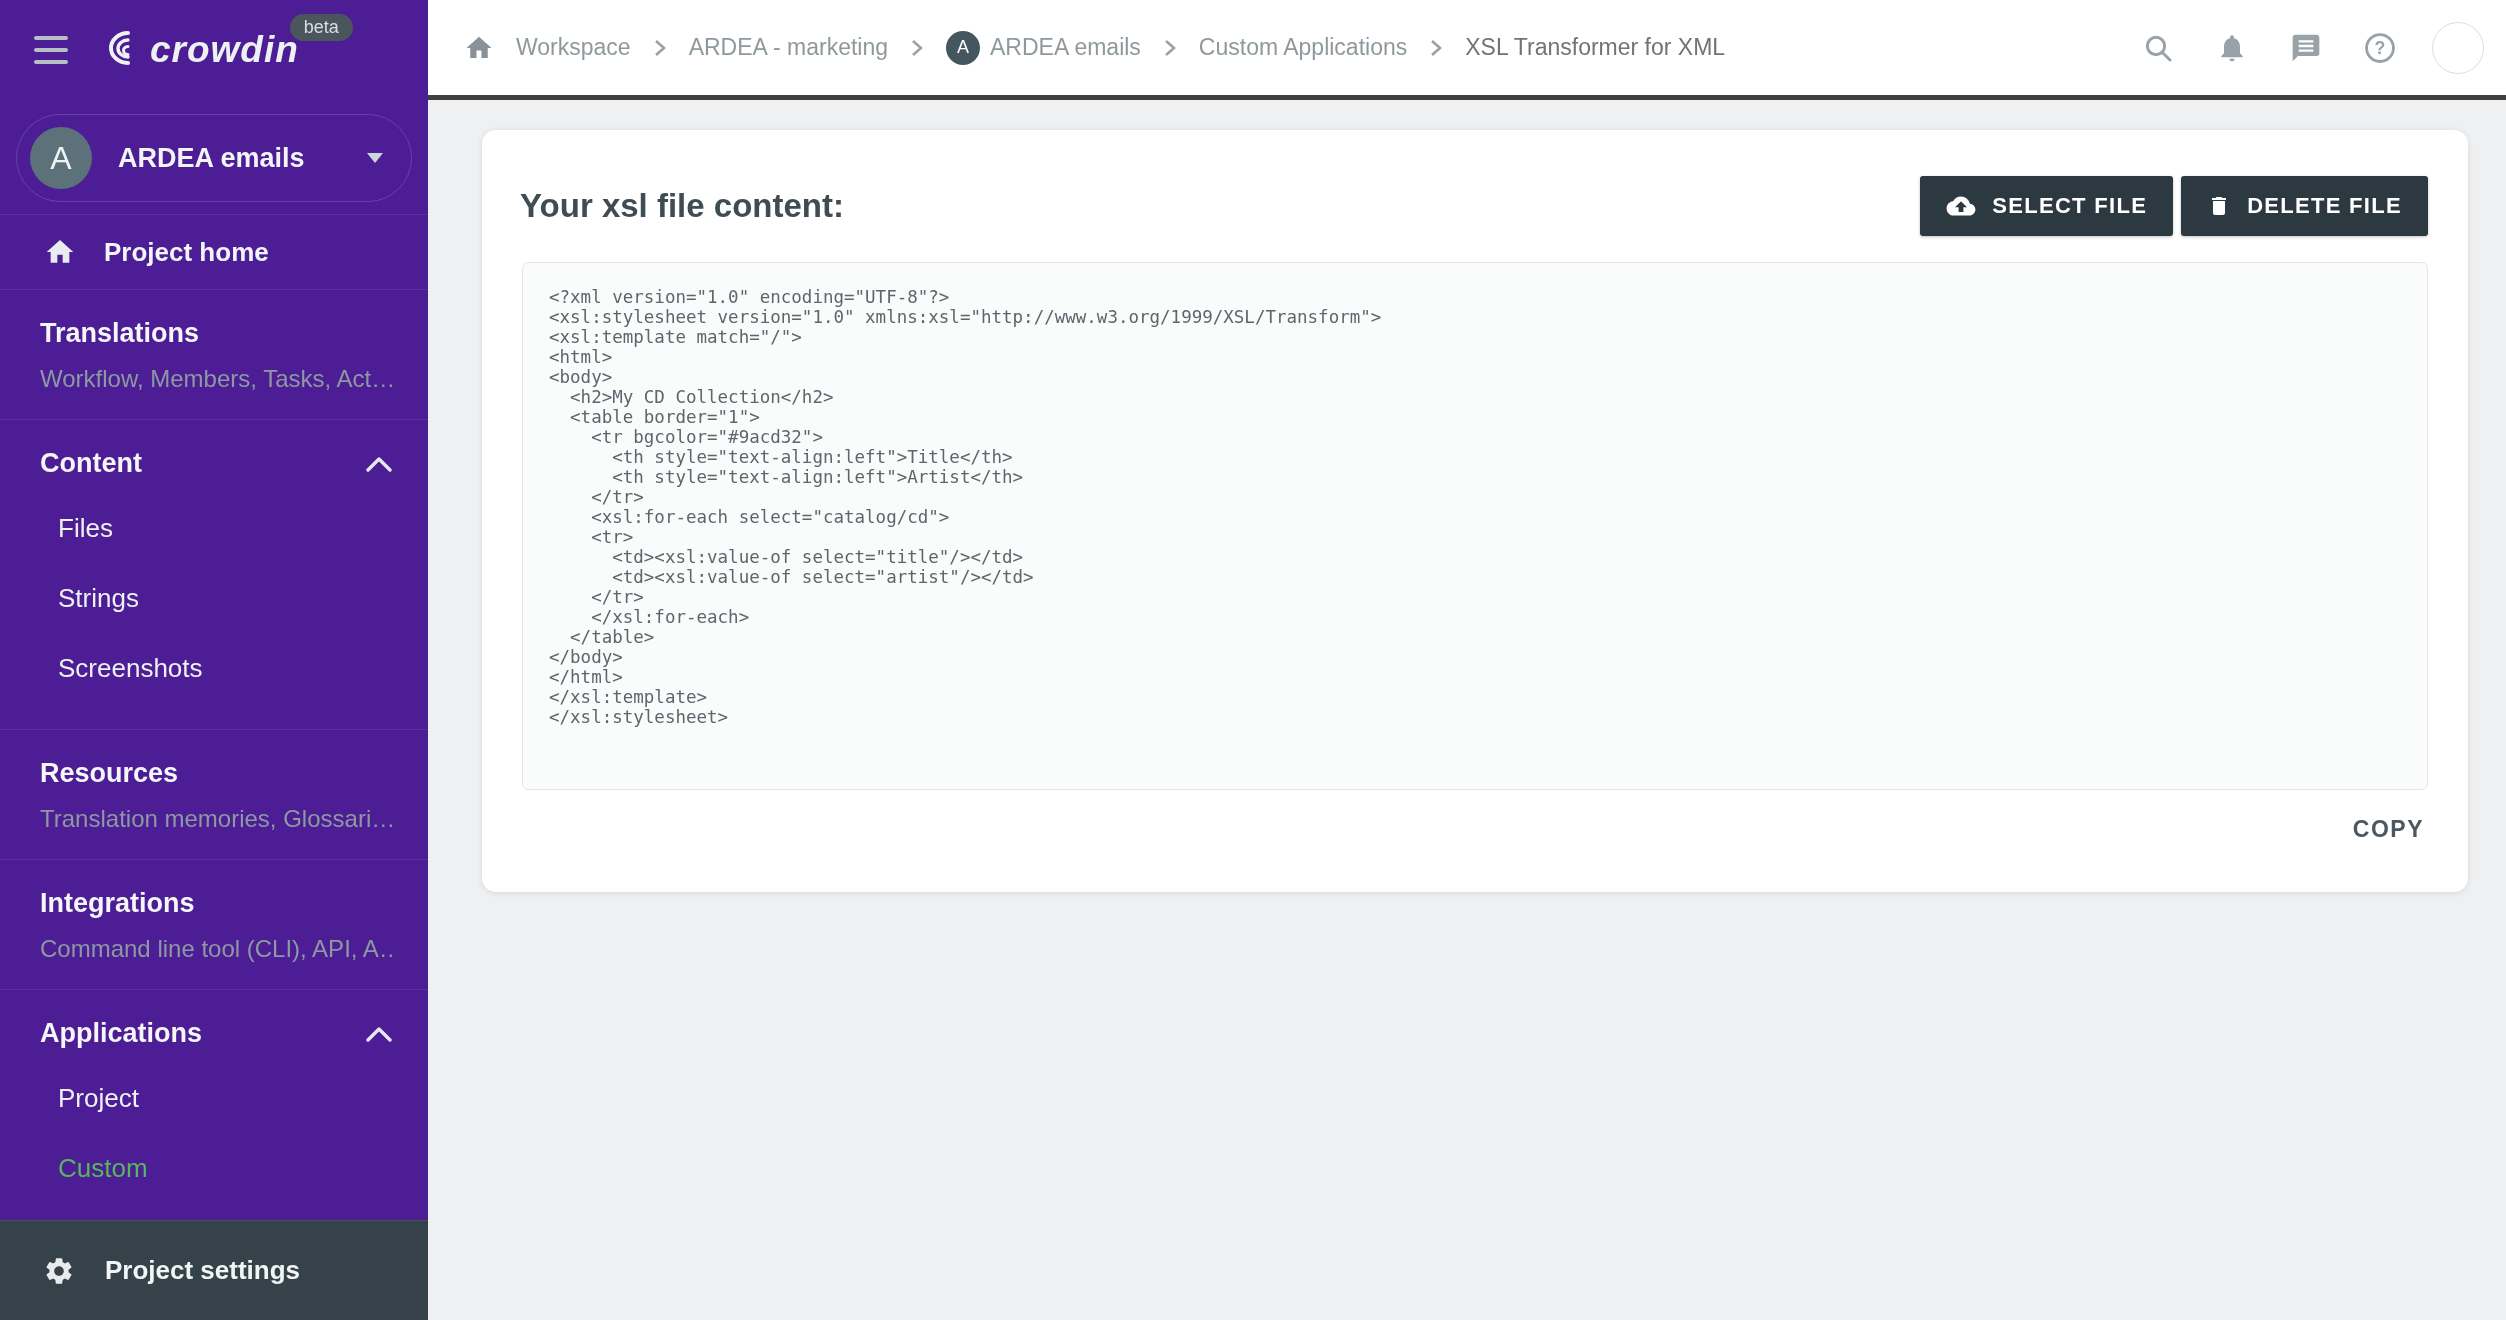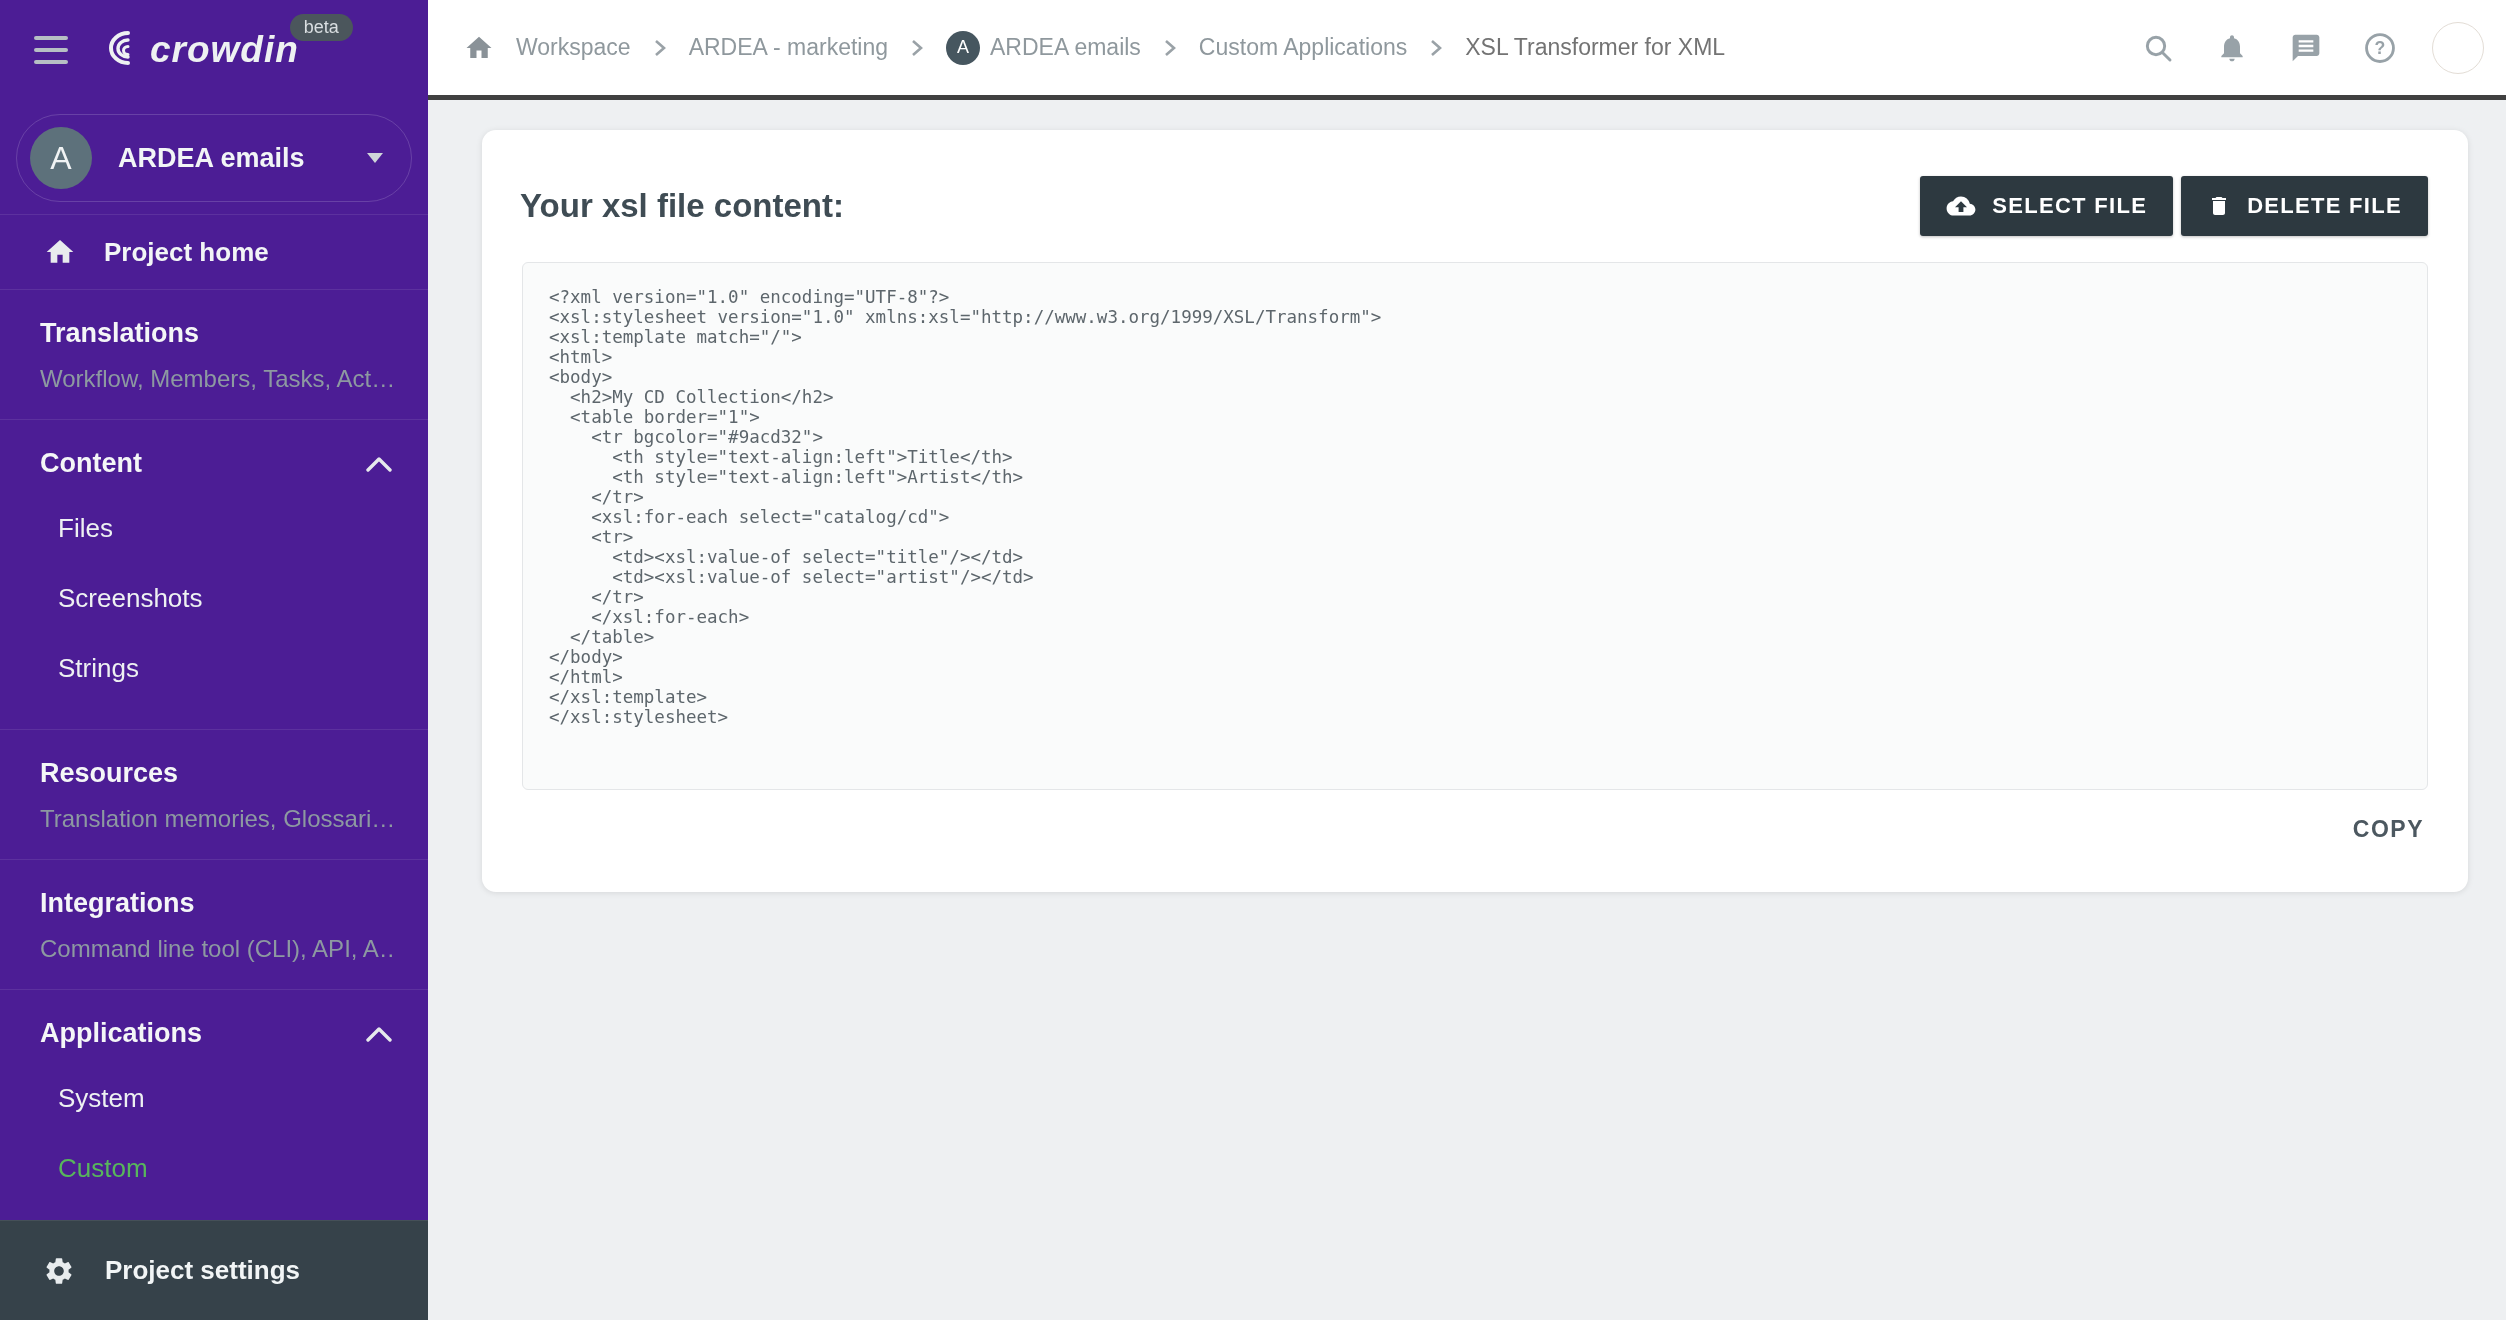--- a/index.html
+++ b/index.html
@@ -141,22 +141,22 @@
         <div class="group-title-row">
           <span class="group-title">Content</span>
           <span class="chev">
             <svg width="26" height="16" viewBox="0 0 26 16" fill="none" stroke="currentColor" stroke-width="3.4" stroke-linecap="round" stroke-linejoin="round">
                 <path d="M2 14L13 3l11 11"></path>
               </svg>
           </span>
         </div>
         <div class="group-items">
           <div class="group-item">Files</div>
+          <div class="group-item">Strings</div>
           <div class="group-item">Screenshots</div>
-          <div class="group-item">Strings</div>
         </div>
       </div>
       <div class="sb-divider"></div>
 
       <div class="group">
         <div class="group-title-row">
           <span class="group-title">Resources</span>
         </div>
         <div class="group-sub">Translation memories, Glossari…</div>
       </div>
@@ -173,21 +173,21 @@
       <div class="group">
         <div class="group-title-row">
           <span class="group-title">Applications</span>
           <span class="chev">
             <svg width="26" height="16" viewBox="0 0 26 16" fill="none" stroke="currentColor" stroke-width="3.4" stroke-linecap="round" stroke-linejoin="round">
                 <path d="M2 14L13 3l11 11"></path>
               </svg>
           </span>
         </div>
         <div class="group-items">
-          <div class="group-item">System</div>
+          <div class="group-item">Project</div>
           <div class="group-item active">Custom</div>
         </div>
       </div>
     </nav>
 
     <div class="sb-footer">
       <span class="sf-icon">
         <svg width="32" height="32" viewBox="0 0 24 24" fill="currentColor">
             <path d="M19.14 12.94c.04-.3.06-.61.06-.94 0-.32-.02-.64-.07-.94l2.03-1.58c.18-.14.23-.41.12-.61l-1.92-3.32c-.12-.22-.37-.29-.59-.22l-2.39.96c-.5-.38-1.03-.7-1.62-.94l-.36-2.54c-.04-.24-.24-.41-.48-.41h-3.84c-.24 0-.43.17-.47.41l-.36 2.54c-.59.24-1.13.57-1.62.94l-2.39-.96c-.22-.08-.47 0-.59.22L2.74 8.87c-.12.21-.08.47.12.61l2.03 1.58c-.05.3-.09.63-.09.94s.02.64.07.94l-2.03 1.58c-.18.14-.23.41-.12.61l1.92 3.32c.12.22.37.29.59.22l2.39-.96c.5.38 1.03.7 1.62.94l.36 2.54c.05.24.24.41.48.41h3.84c.24 0 .44-.17.47-.41l.36-2.54c.59-.24 1.13-.56 1.62-.94l2.39.96c.22.08.47 0 .59-.22l1.92-3.32c.12-.22.07-.47-.12-.61l-2.01-1.58zM12 15.6c-1.98 0-3.6-1.62-3.6-3.6s1.62-3.6 3.6-3.6 3.6 1.62 3.6 3.6-1.62 3.6-3.6 3.6z"></path>
           </svg>

